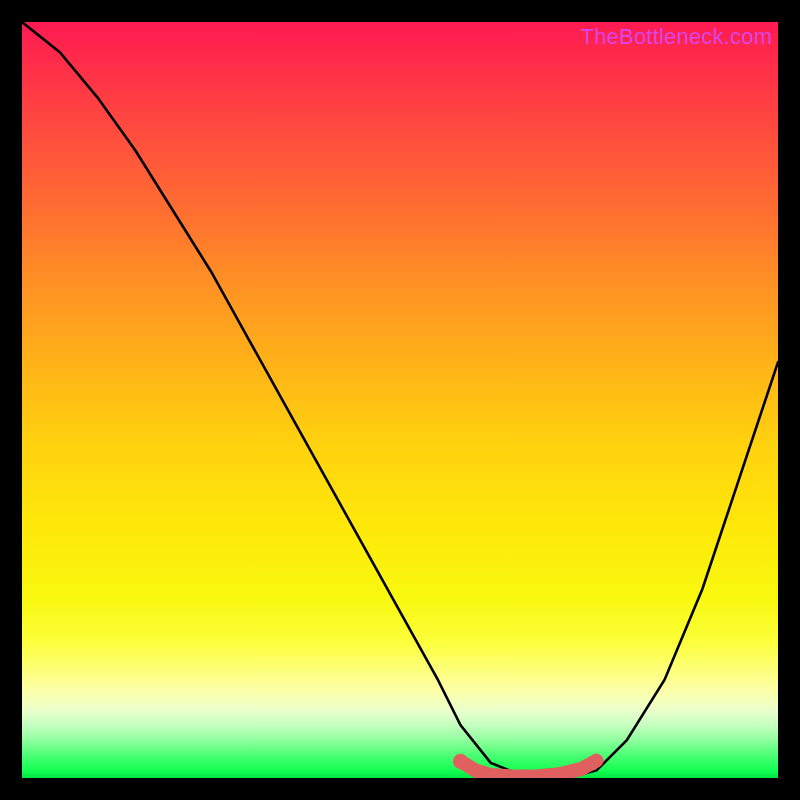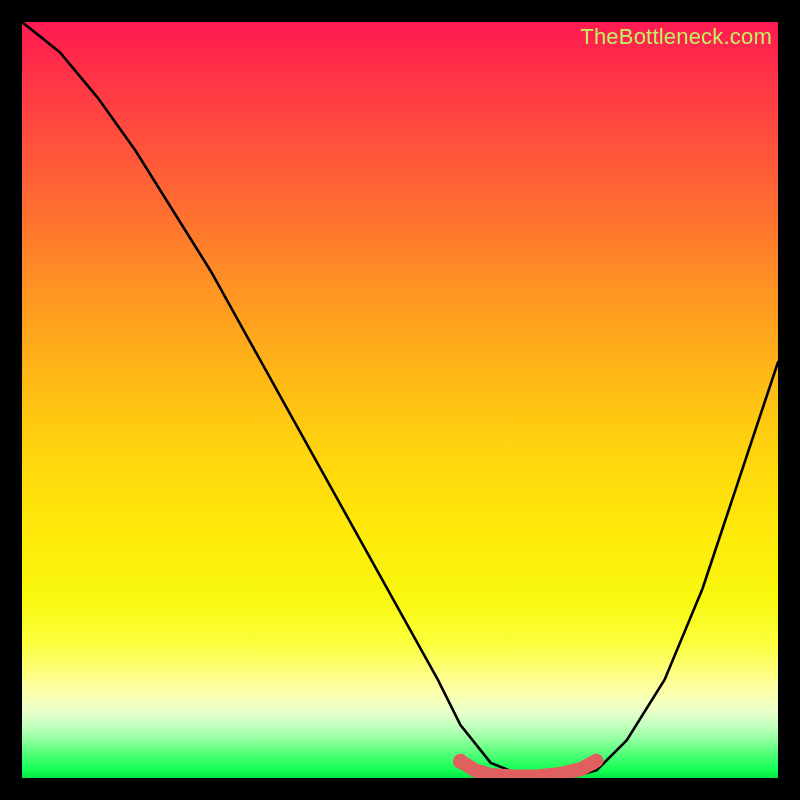--- a/index.html
+++ b/index.html
@@ -42,21 +42,21 @@
       #8fff9e 95%,
       #4bff74 97%,
       #13ff52 99%,
       #00e544 100%
     );
   }
   .watermark {
     position: absolute;
     top: 2px;
     right: 6px;
-    color: #bef264;
+    color: #d946ef;
     font-size: 22px;
     font-weight: 400;
     letter-spacing: 0.2px;
     z-index: 50;
   }
   svg.curves {
     position: absolute;
     left: 0;
     top: 0;
     width: 756px;

